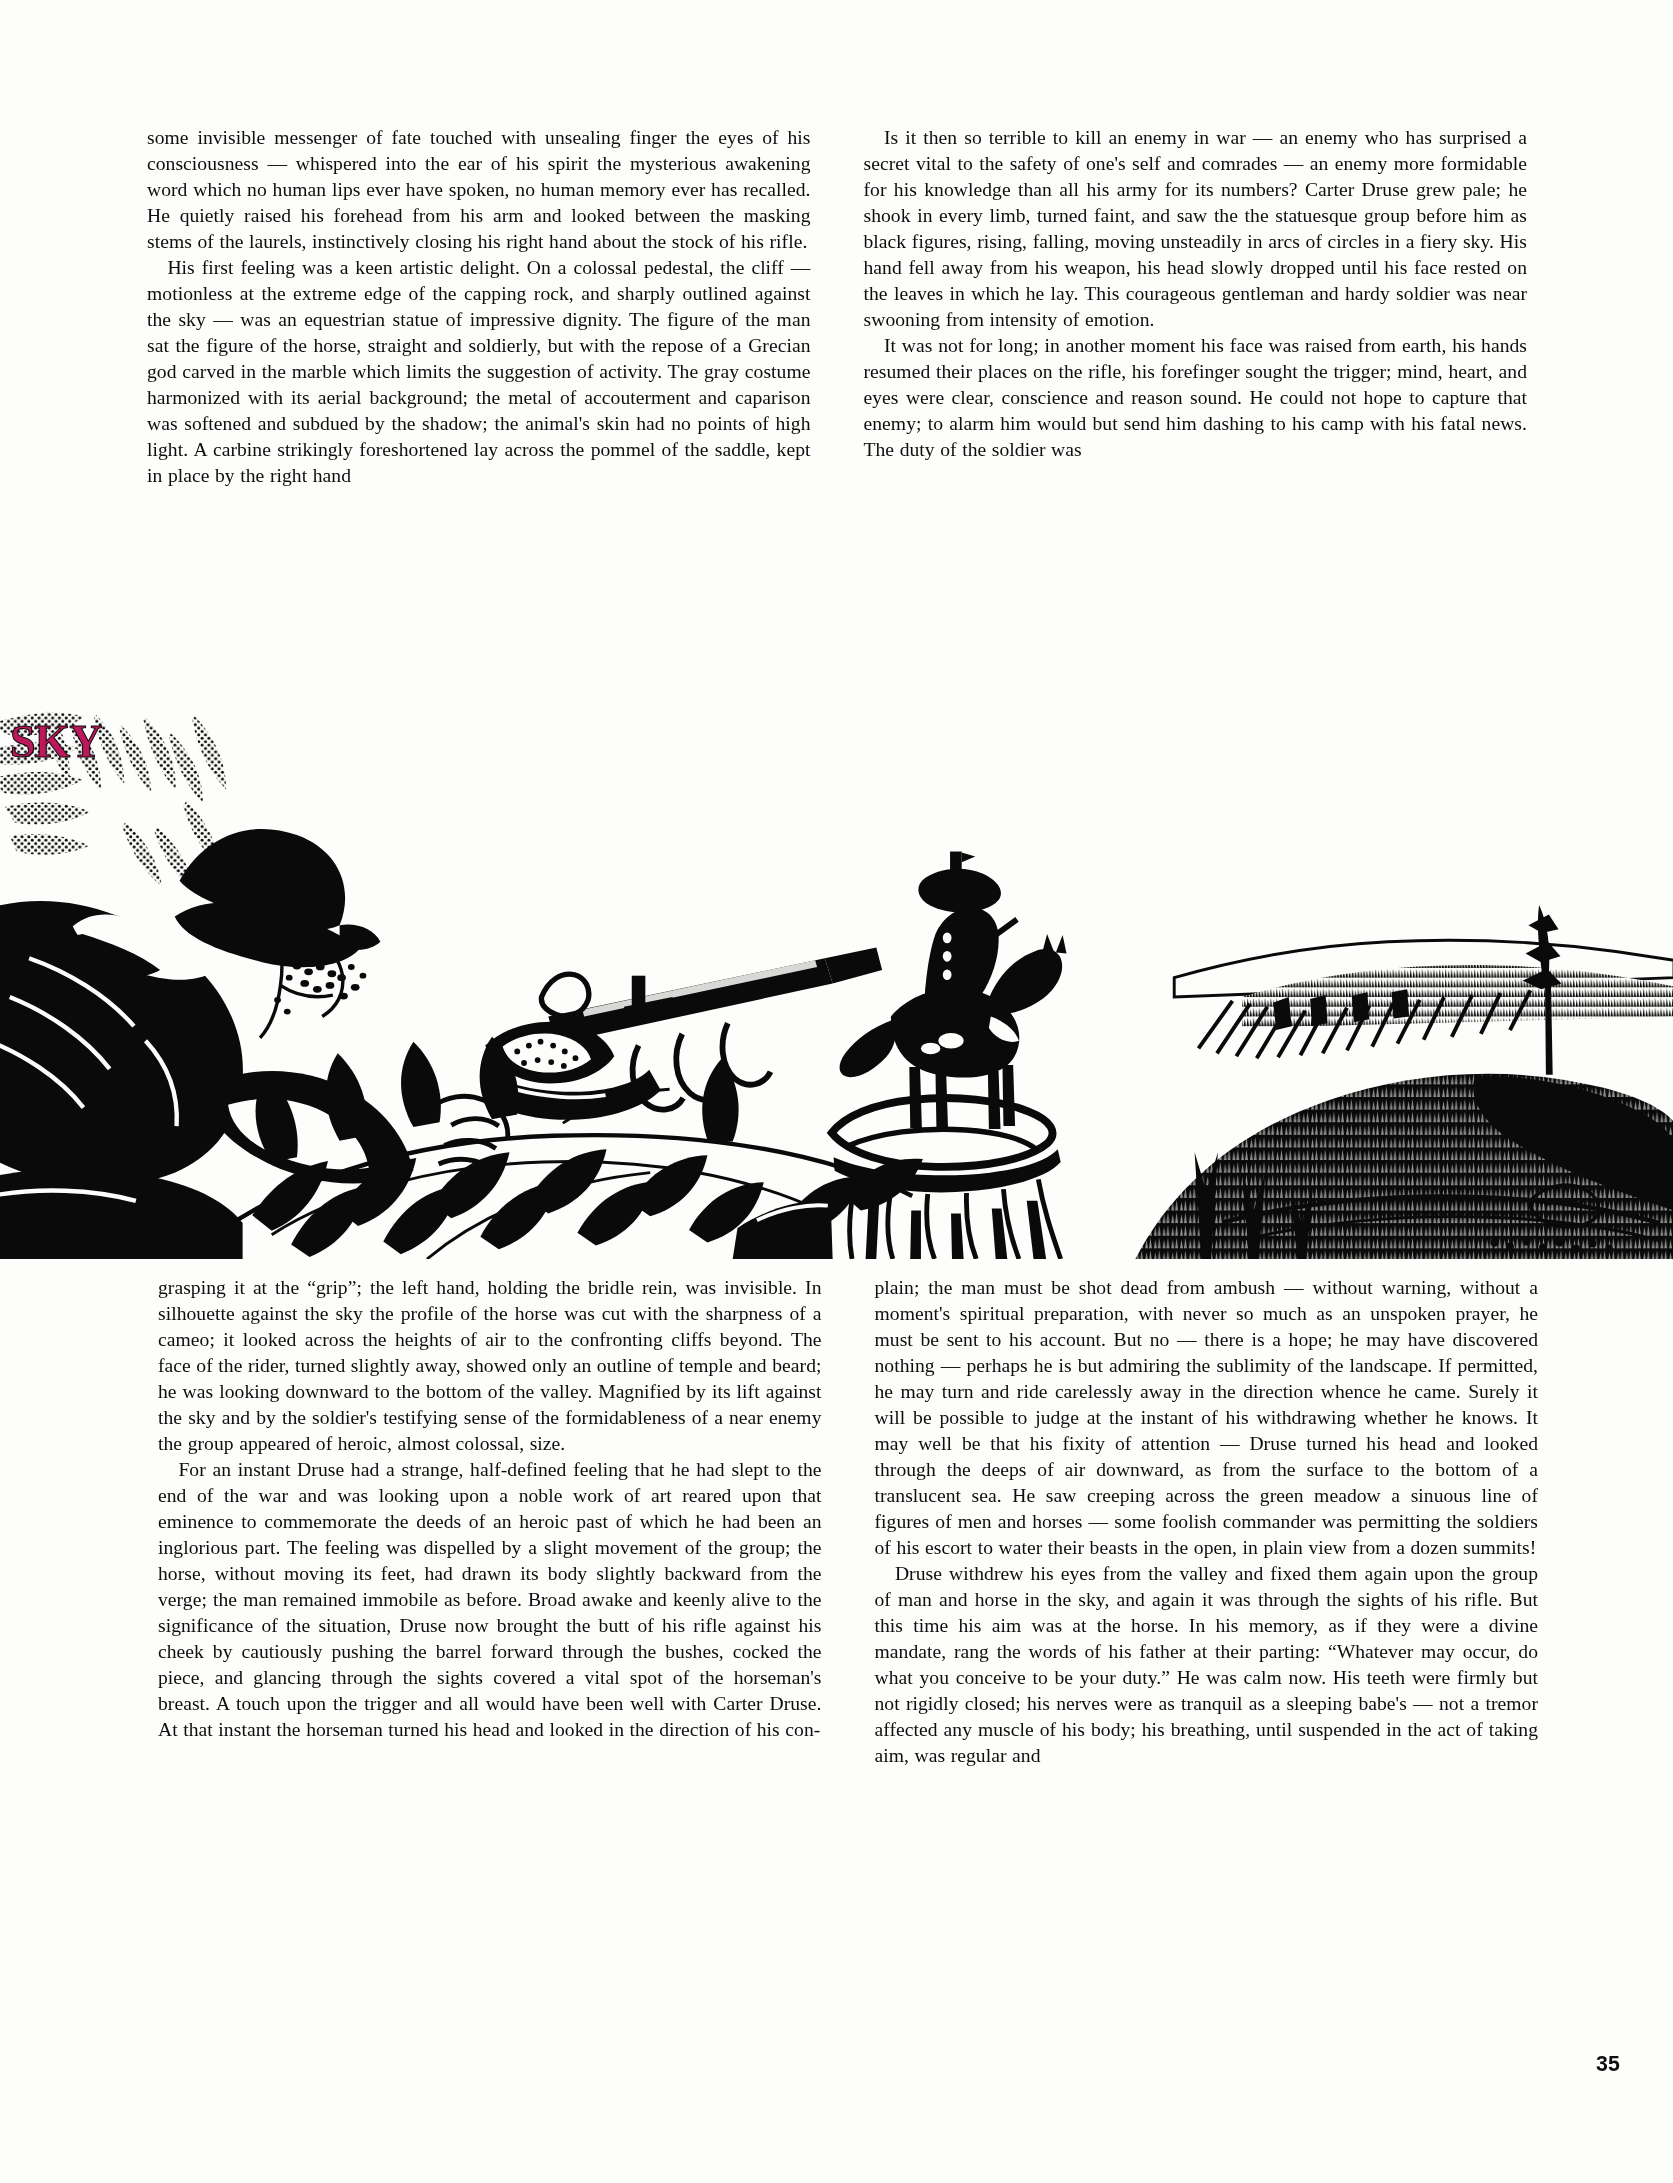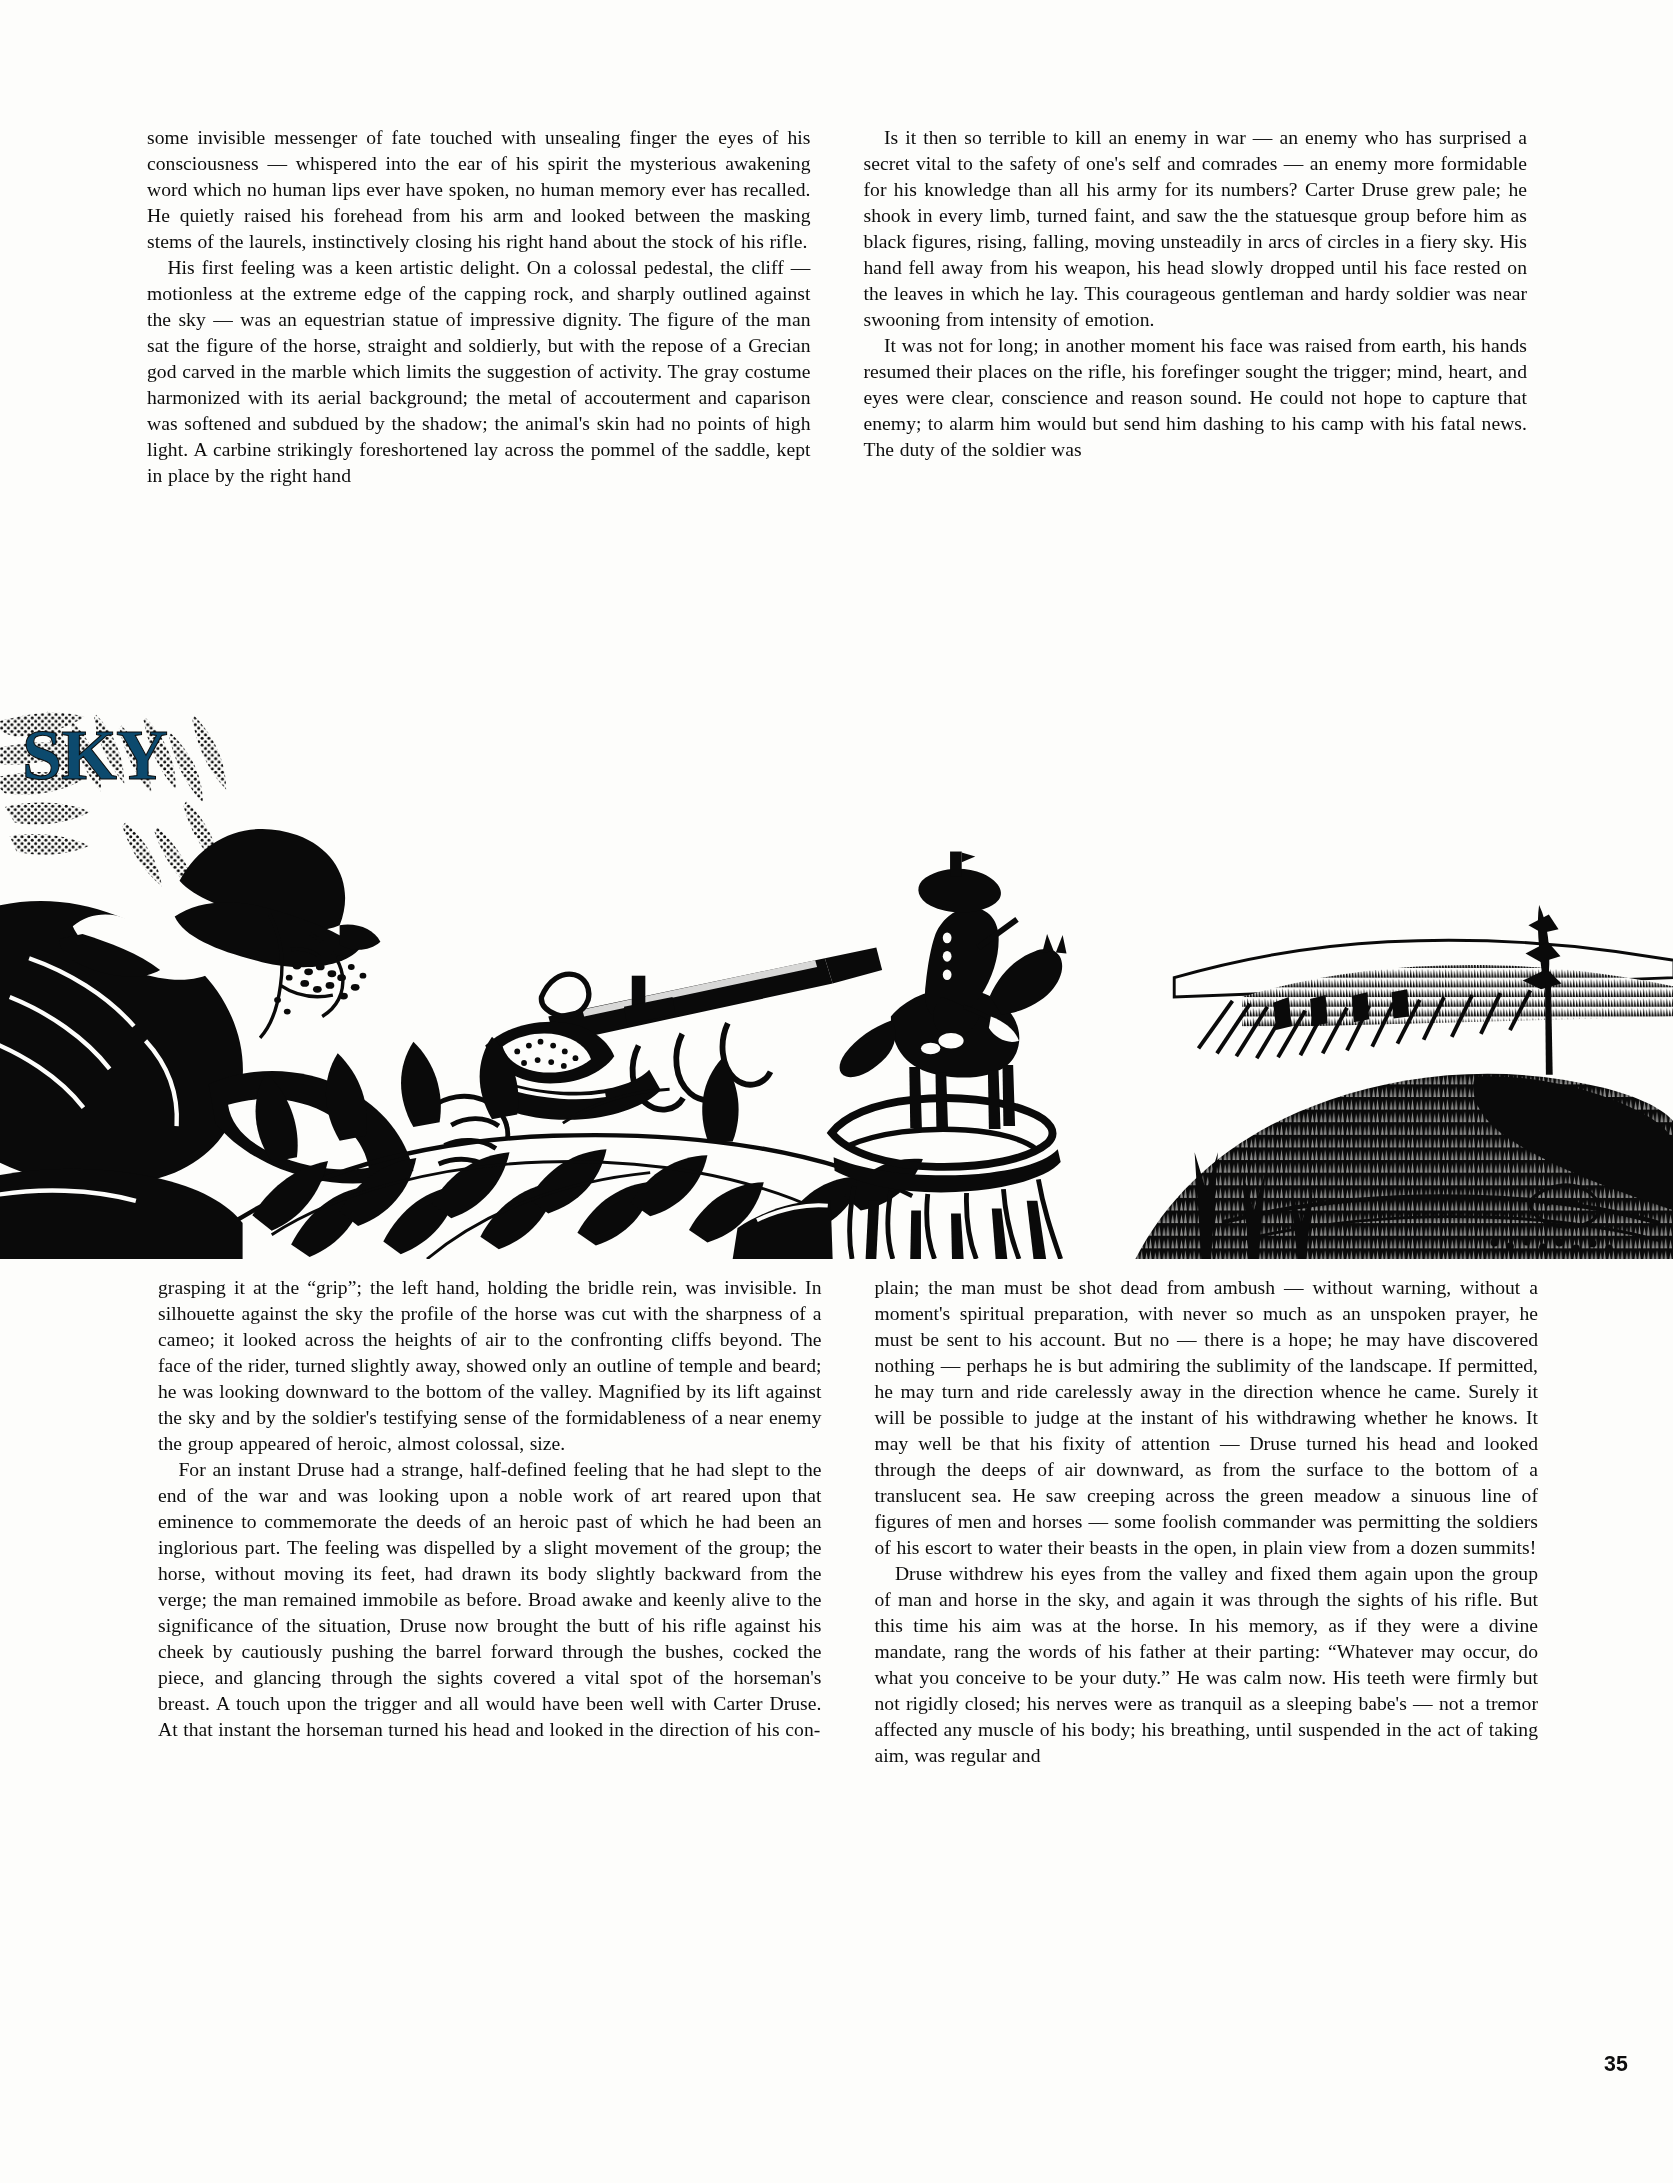--- a/index.html
+++ b/index.html
@@ -36,36 +36,36 @@
   
   .illo{
     position:absolute;
     left:0;top:706px;width:1674px;height:553px;
     overflow:hidden;
   }
   .illo svg{display:block;width:100%;height:100%;}
 
   .sky-title{
     position:absolute;
-    left:22px;top:719px;
+    left:10px;top:719px;
     font-family:"Liberation Serif","DejaVu Serif",serif;
     font-weight:700;
-    font-size:72px;
+    font-size:46px;
     letter-spacing:-1px;
     line-height:1;
-    color:#0c4a6e;
+    color:#be185d;
     -webkit-text-stroke:1px #0a0a0a;
     z-index:6;
     pointer-events:none;
   }
 
   
   .folio{
     position:absolute;
-    right:46px;bottom:106px;
+    right:54px;bottom:106px;
     font-size:21.3px;
     font-weight:700;
     letter-spacing:0.2px;
     color:#0d0d0d;
     font-family:"Liberation Sans","DejaVu Sans",sans-serif;
     text-align:right;
   }
 </style>
 </head>
 <body>

